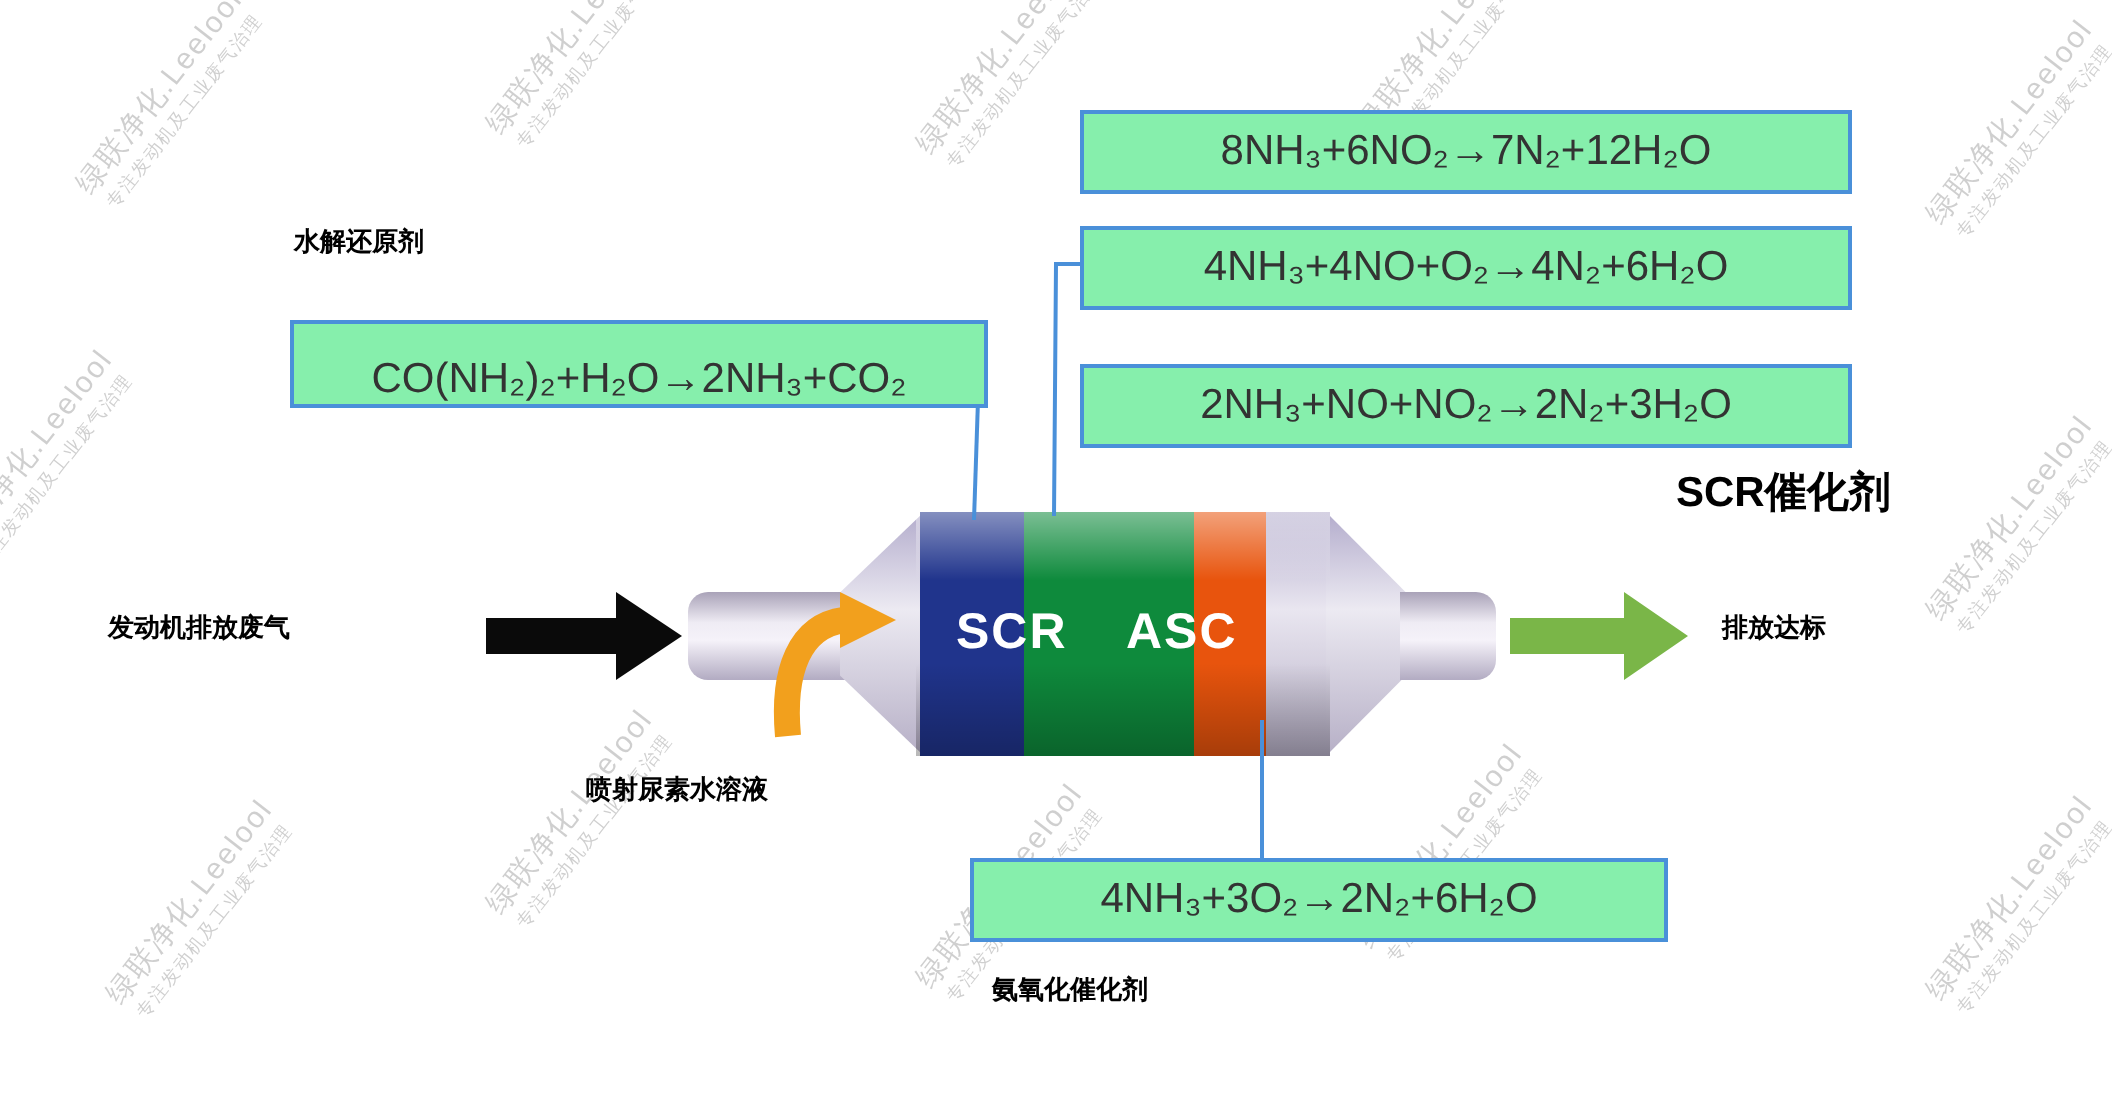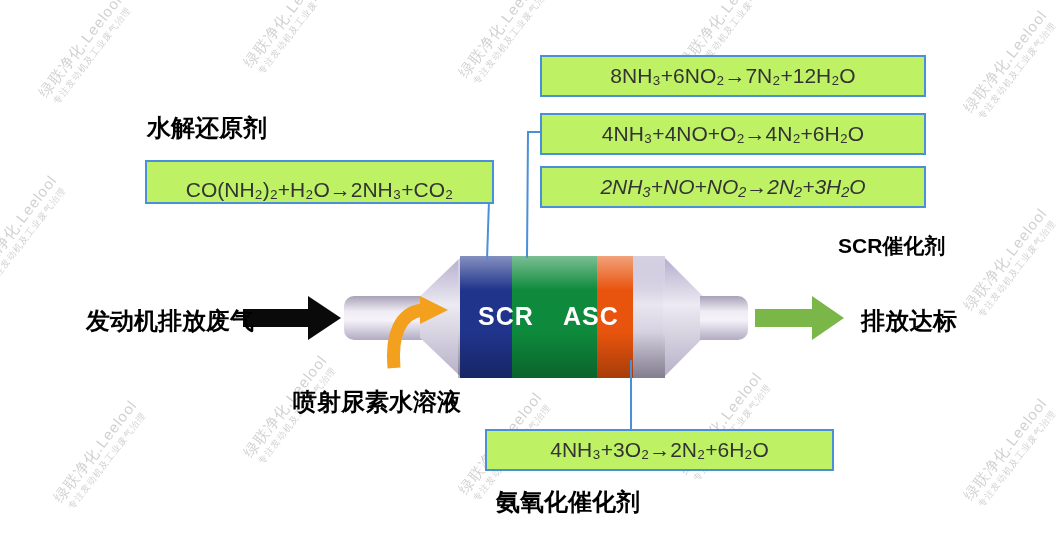--- a/index.html
+++ b/index.html
@@ -11,28 +11,28 @@
   .wm {
     position:absolute; width:170px; text-align:center;
     transform:rotate(-52deg); color:#8f8f8f; opacity:.42;
     pointer-events:none; white-space:nowrap; line-height:1.25;
   }
   .wm-main { display:block; font-size:15px; letter-spacing:1px; }
   .wm-sub  { display:block; font-size:9px;  letter-spacing:1px; }
 
   
   .eq-box {
-    position:absolute; background:#bef264; border:2px solid #4a90d9;
+    position:absolute; background:#86efac; border:2px solid #4a90d9;
     display:flex; align-items:center; justify-content:center;
     font-size:21px; color:#333333; white-space:nowrap; z-index:4;
   }
 
   
   .label {
-    position:absolute; font-weight:bold; font-size:24px; color:#000;
+    position:absolute; font-weight:bold; font-size:13px; color:#000;
     white-space:nowrap; z-index:4;
   }
 
   
   .pipe {
     position:absolute; top:296px; height:44px; z-index:2;
     background:linear-gradient(to bottom,#a9a2b8,#efecf4 35%,#f5f2f9 55%,#b2abc2);
   }
   .cone {
     position:absolute; top:256px; height:122px; z-index:2;
@@ -104,21 +104,21 @@
       <span class="wm-main">绿联净化.Leelool</span>
       <span class="wm-sub">专注发动机及工业废气治理</span>
     </div>
 
   <div class="eq-box" style="left:540px; top:55px;  width:382px; height:38px;">
       <span>8NH₃+6NO₂→7N₂+12H₂O</span>
     </div>
   <div class="eq-box" style="left:540px; top:113px; width:382px; height:38px;">
       <span>4NH₃+4NO+O₂→4N₂+6H₂O</span>
     </div>
-  <div class="eq-box" style="left:540px; top:166px; width:382px; height:38px;font-style:italic;">
+  <div class="eq-box" style="left:540px; top:182px; width:382px; height:38px;">
       <span>2NH₃+NO+NO₂→2N₂+3H₂O</span>
     </div>
 
   <div class="label" style="left:147px; top:112px;">水解还原剂</div>
   <div class="eq-box" style="left:145px; top:160px; width:345px; height:40px;align-items:flex-end;">
       <span>CO(NH₂)₂+H₂O→2NH₃+CO₂</span>
     </div>
 
   <div class="label" style="left:838px; top:232px; font-size:21px;">SCR催化剂</div>
 
@@ -137,21 +137,21 @@
   <svg class="overlay-svg" width="1056" height="557" viewBox="0 0 1056 557">
     <polyline points="540,132 528,132 527,258" fill="none" stroke="#4a90d9" stroke-width="2"></polyline>
     <line x1="489" y1="200" x2="487" y2="260" stroke="#4a90d9" stroke-width="2"></line>
     <line x1="631" y1="360" x2="631" y2="429" stroke="#4a90d9" stroke-width="2"></line>
     <polygon points="243,309 308,309 308,296 341,318 308,340 308,327 243,327" fill="#0a0a0a"></polygon>
     <polygon points="755,309 812,309 812,296 844,318 812,340 812,327 755,327" fill="#7ab648"></polygon>
     <path d="M 394 368 C 391 335 400 313 422 310" fill="none" stroke="#f2a01d" stroke-width="13"></path>
     <polygon points="420,296 448,310 420,324" fill="#f2a01d"></polygon>
   </svg>
 
-  <div class="label" style="left:54px;  top:305px;margin-left:32px;">发动机排放废气</div>
+  <div class="label" style="left:54px;  top:305px;">发动机排放废气</div>
   <div class="label" style="left:845px; top:305px;margin-left:16px;">排放达标</div>
   <div class="label" style="left:293px; top:386px;">喷射尿素水溶液</div>
 
   <div class="eq-box" style="left:485px; top:429px; width:345px; height:38px;justify-content:center;">
       <span>4NH₃+3O₂→2N₂+6H₂O</span>
     </div>
   <div class="label" style="left:496px; top:486px;">氨氧化催化剂</div>
 
 </div>
 

